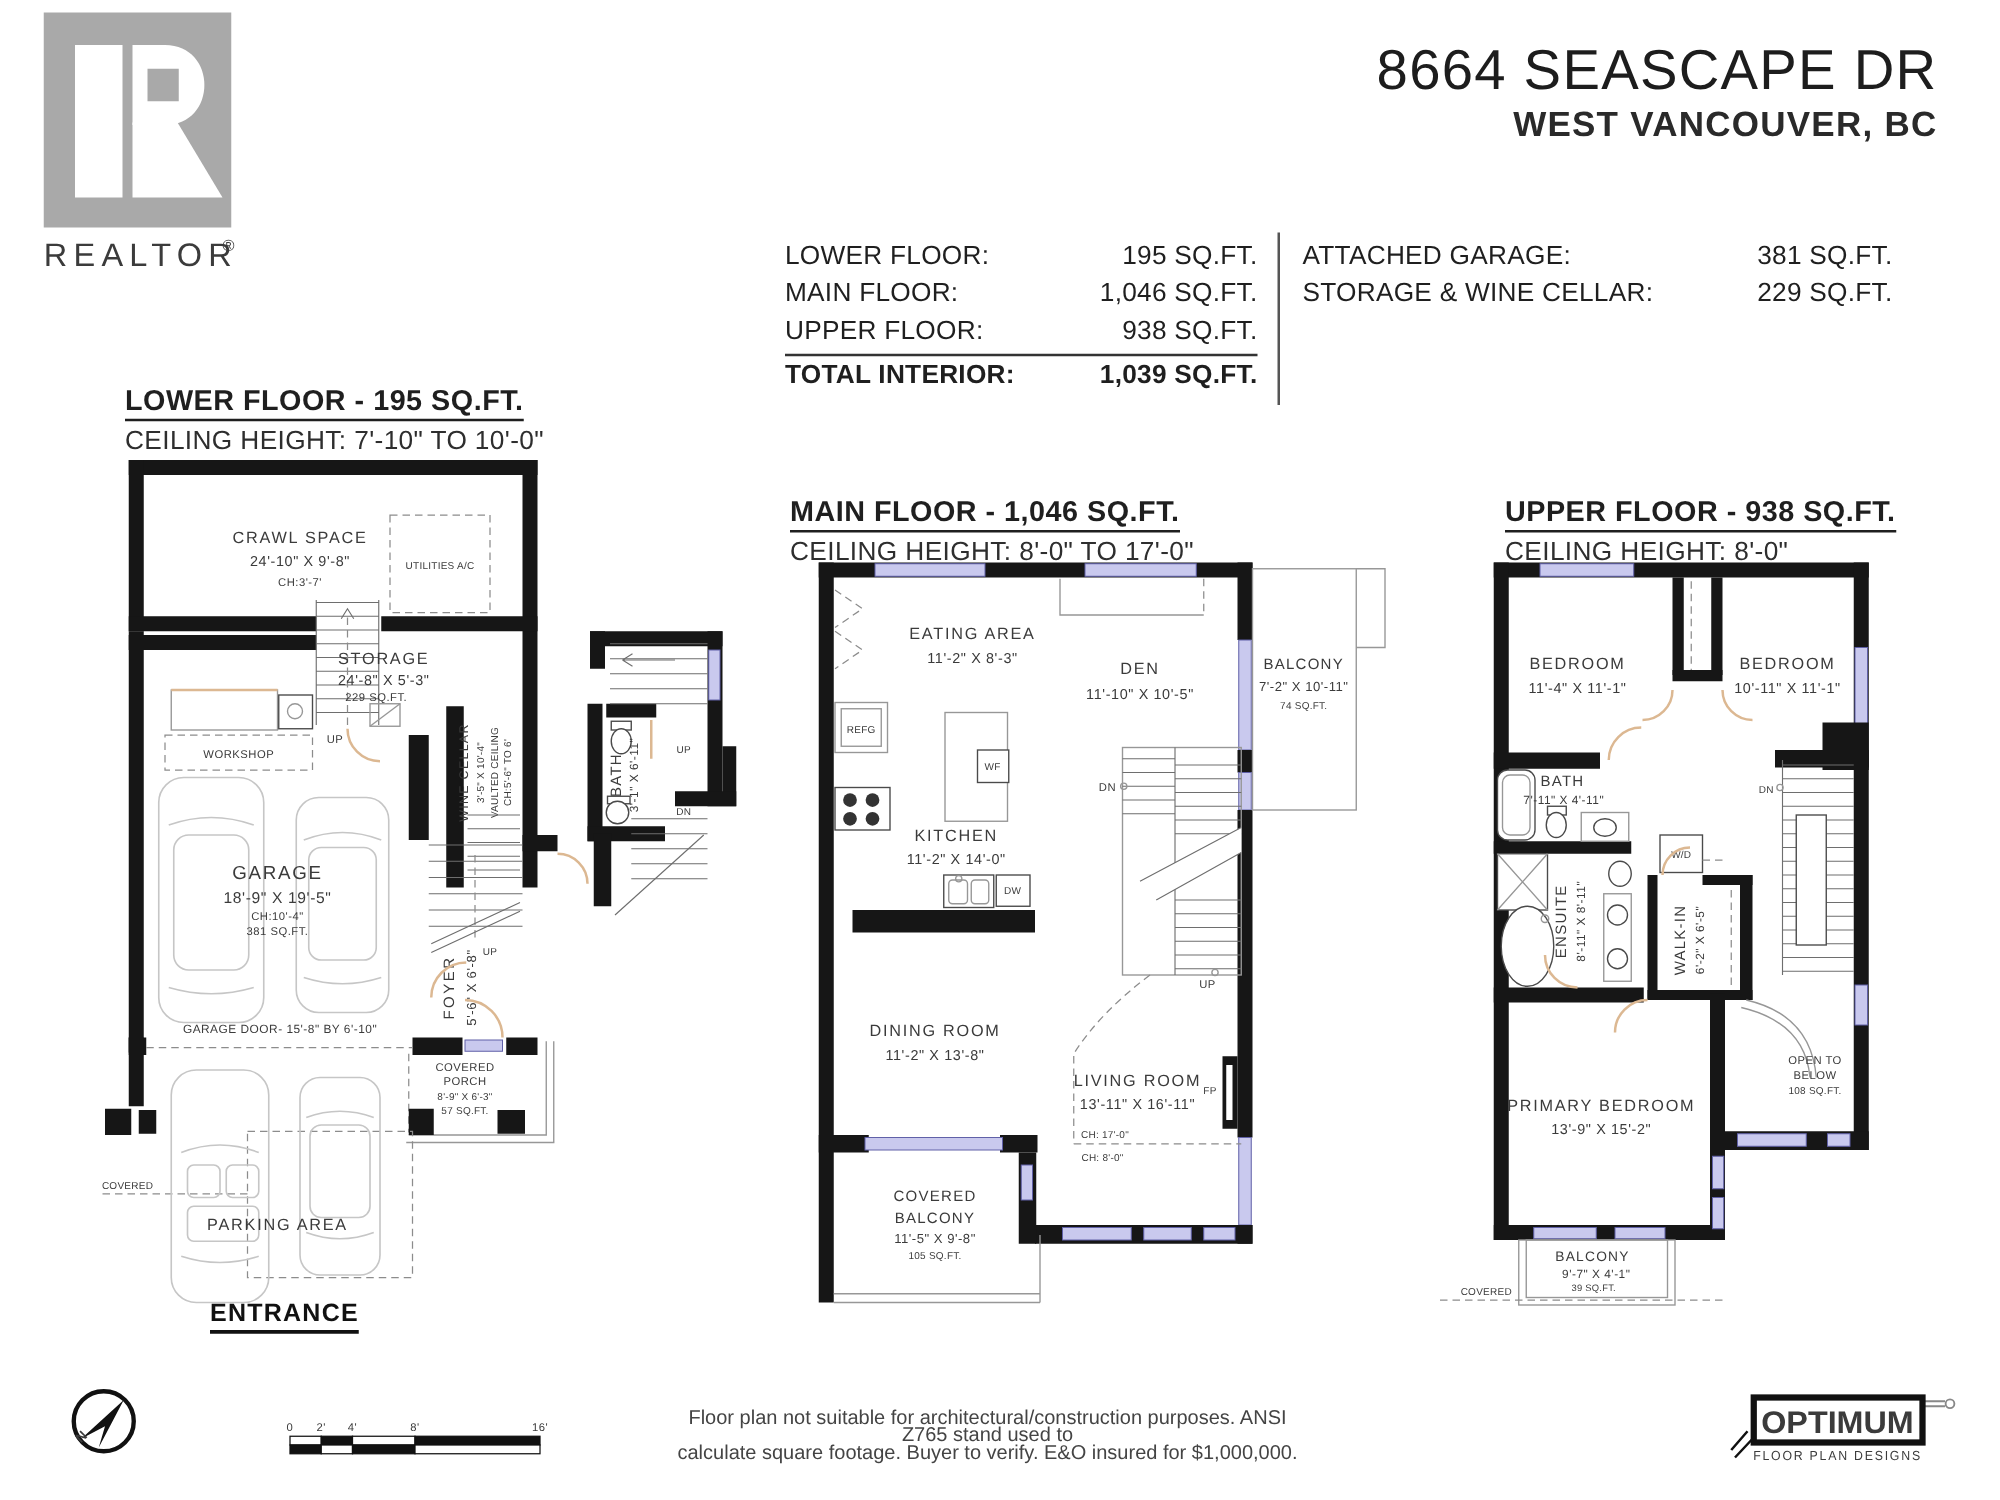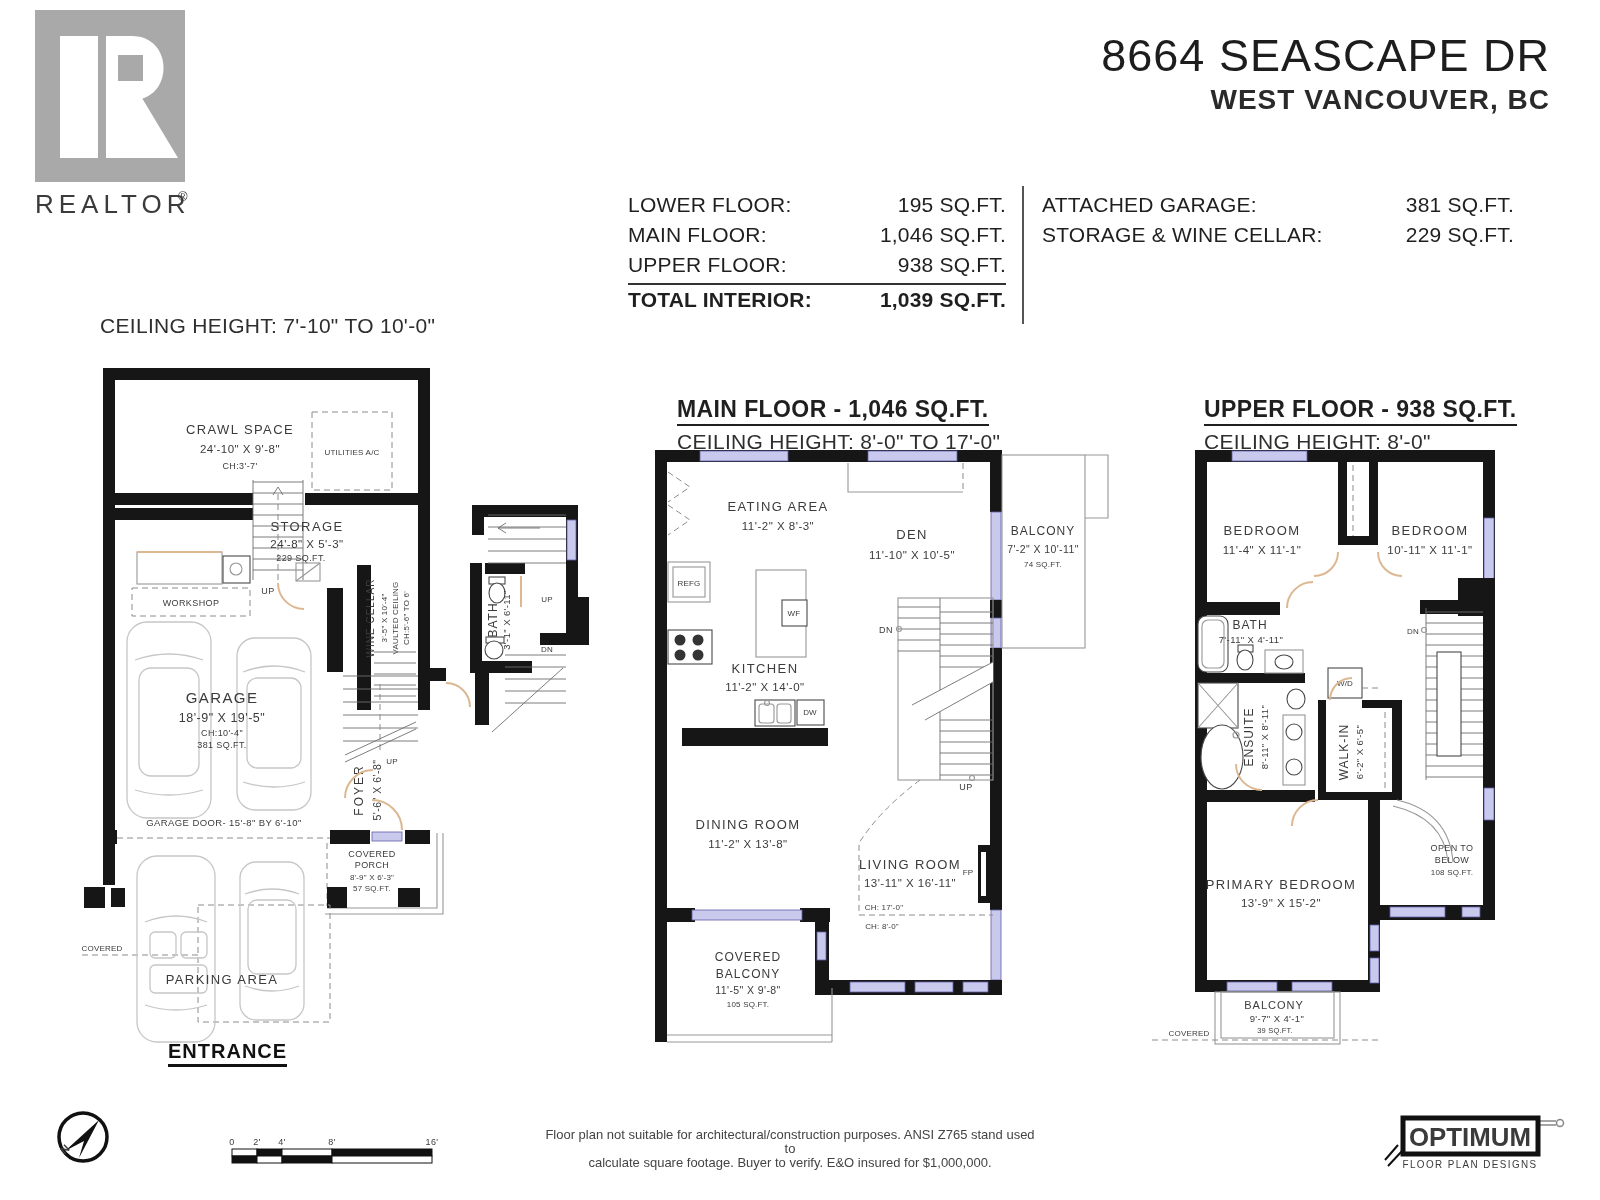--- a/index.html
+++ b/index.html
@@ -18,21 +18,21 @@
   .tbl .row.b{font-weight:bold;margin-top:3px;}
   .tbl-left{left:628px;width:378px;}
   .tbl-right{left:1042px;width:472px;}
   .vdiv{left:1022px;top:186px;width:2px;height:138px;background:#555;}
   
   .ftitle{font-size:23px;font-weight:bold;color:#1f1f1f;letter-spacing:0.4px;}
   .ftitle span{border-bottom:2.5px solid #1f1f1f;padding-bottom:2px;}
   .fsub{font-size:21px;color:#2e2e2e;letter-spacing:0.3px;margin-top:7px;}
   .entrance{left:168px;top:1040px;font-size:20px;font-weight:bold;letter-spacing:1px;
             border-bottom:3px solid #111;padding-bottom:1px;color:#111;}
-  .disclaimer{left:540px;top:1128px;width:500px;text-align:center;font-size:13px;
+  .disclaimer{left:540px;top:1128px;width:500px;text-align:center;font-size:16px;
               color:#444;line-height:14px;}
   
   svg text{font-family:"Liberation Sans",sans-serif;fill:#3b3b3b;}
   .room{font-size:13px;letter-spacing:1.4px;text-anchor:middle;}
   .rm12{font-size:12px;letter-spacing:1px;text-anchor:middle;}
   .dims{font-size:11.5px;letter-spacing:0.5px;text-anchor:middle;}
   .sm{font-size:9px;letter-spacing:0.4px;text-anchor:middle;}
   .xs{font-size:8px;letter-spacing:0.2px;text-anchor:middle;}
   .wall{fill:#161616;}
   .win{fill:#c9c9ee;stroke:#6060a8;stroke-width:0.8;}
@@ -89,23 +89,24 @@
       <span>ATTACHED GARAGE:</span>
       <span>381 SQ.FT.</span>
     </div>
   <div class="row">
       <span>STORAGE &amp; WINE CELLAR:</span>
       <span>229 SQ.FT.</span>
     </div>
 </div>
 
 <div class="abs" style="left:100px;top:307px;">
+  <div class="ftitle"><span>LOWER FLOOR - 195 SQ.FT.</span></div>
   <div class="fsub">CEILING HEIGHT: 7'-10" TO 10'-0"</div>
 </div>
-<div class="abs" style="left:677px;top:396px;">
+<div class="abs" style="left:632px;top:396px;">
   <div class="ftitle"><span>MAIN FLOOR - 1,046 SQ.FT.</span></div>
   <div class="fsub">CEILING HEIGHT: 8'-0" TO 17'-0"</div>
 </div>
 <div class="abs" style="left:1192px;top:396px;margin-left:12px;">
   <div class="ftitle"><span>UPPER FLOOR - 938 SQ.FT.</span></div>
   <div class="fsub">CEILING HEIGHT: 8'-0"</div>
 </div>
 
 <svg class="abs" style="left:60px;top:360px;" width="545" height="720" viewBox="60 360 545 720">
 

